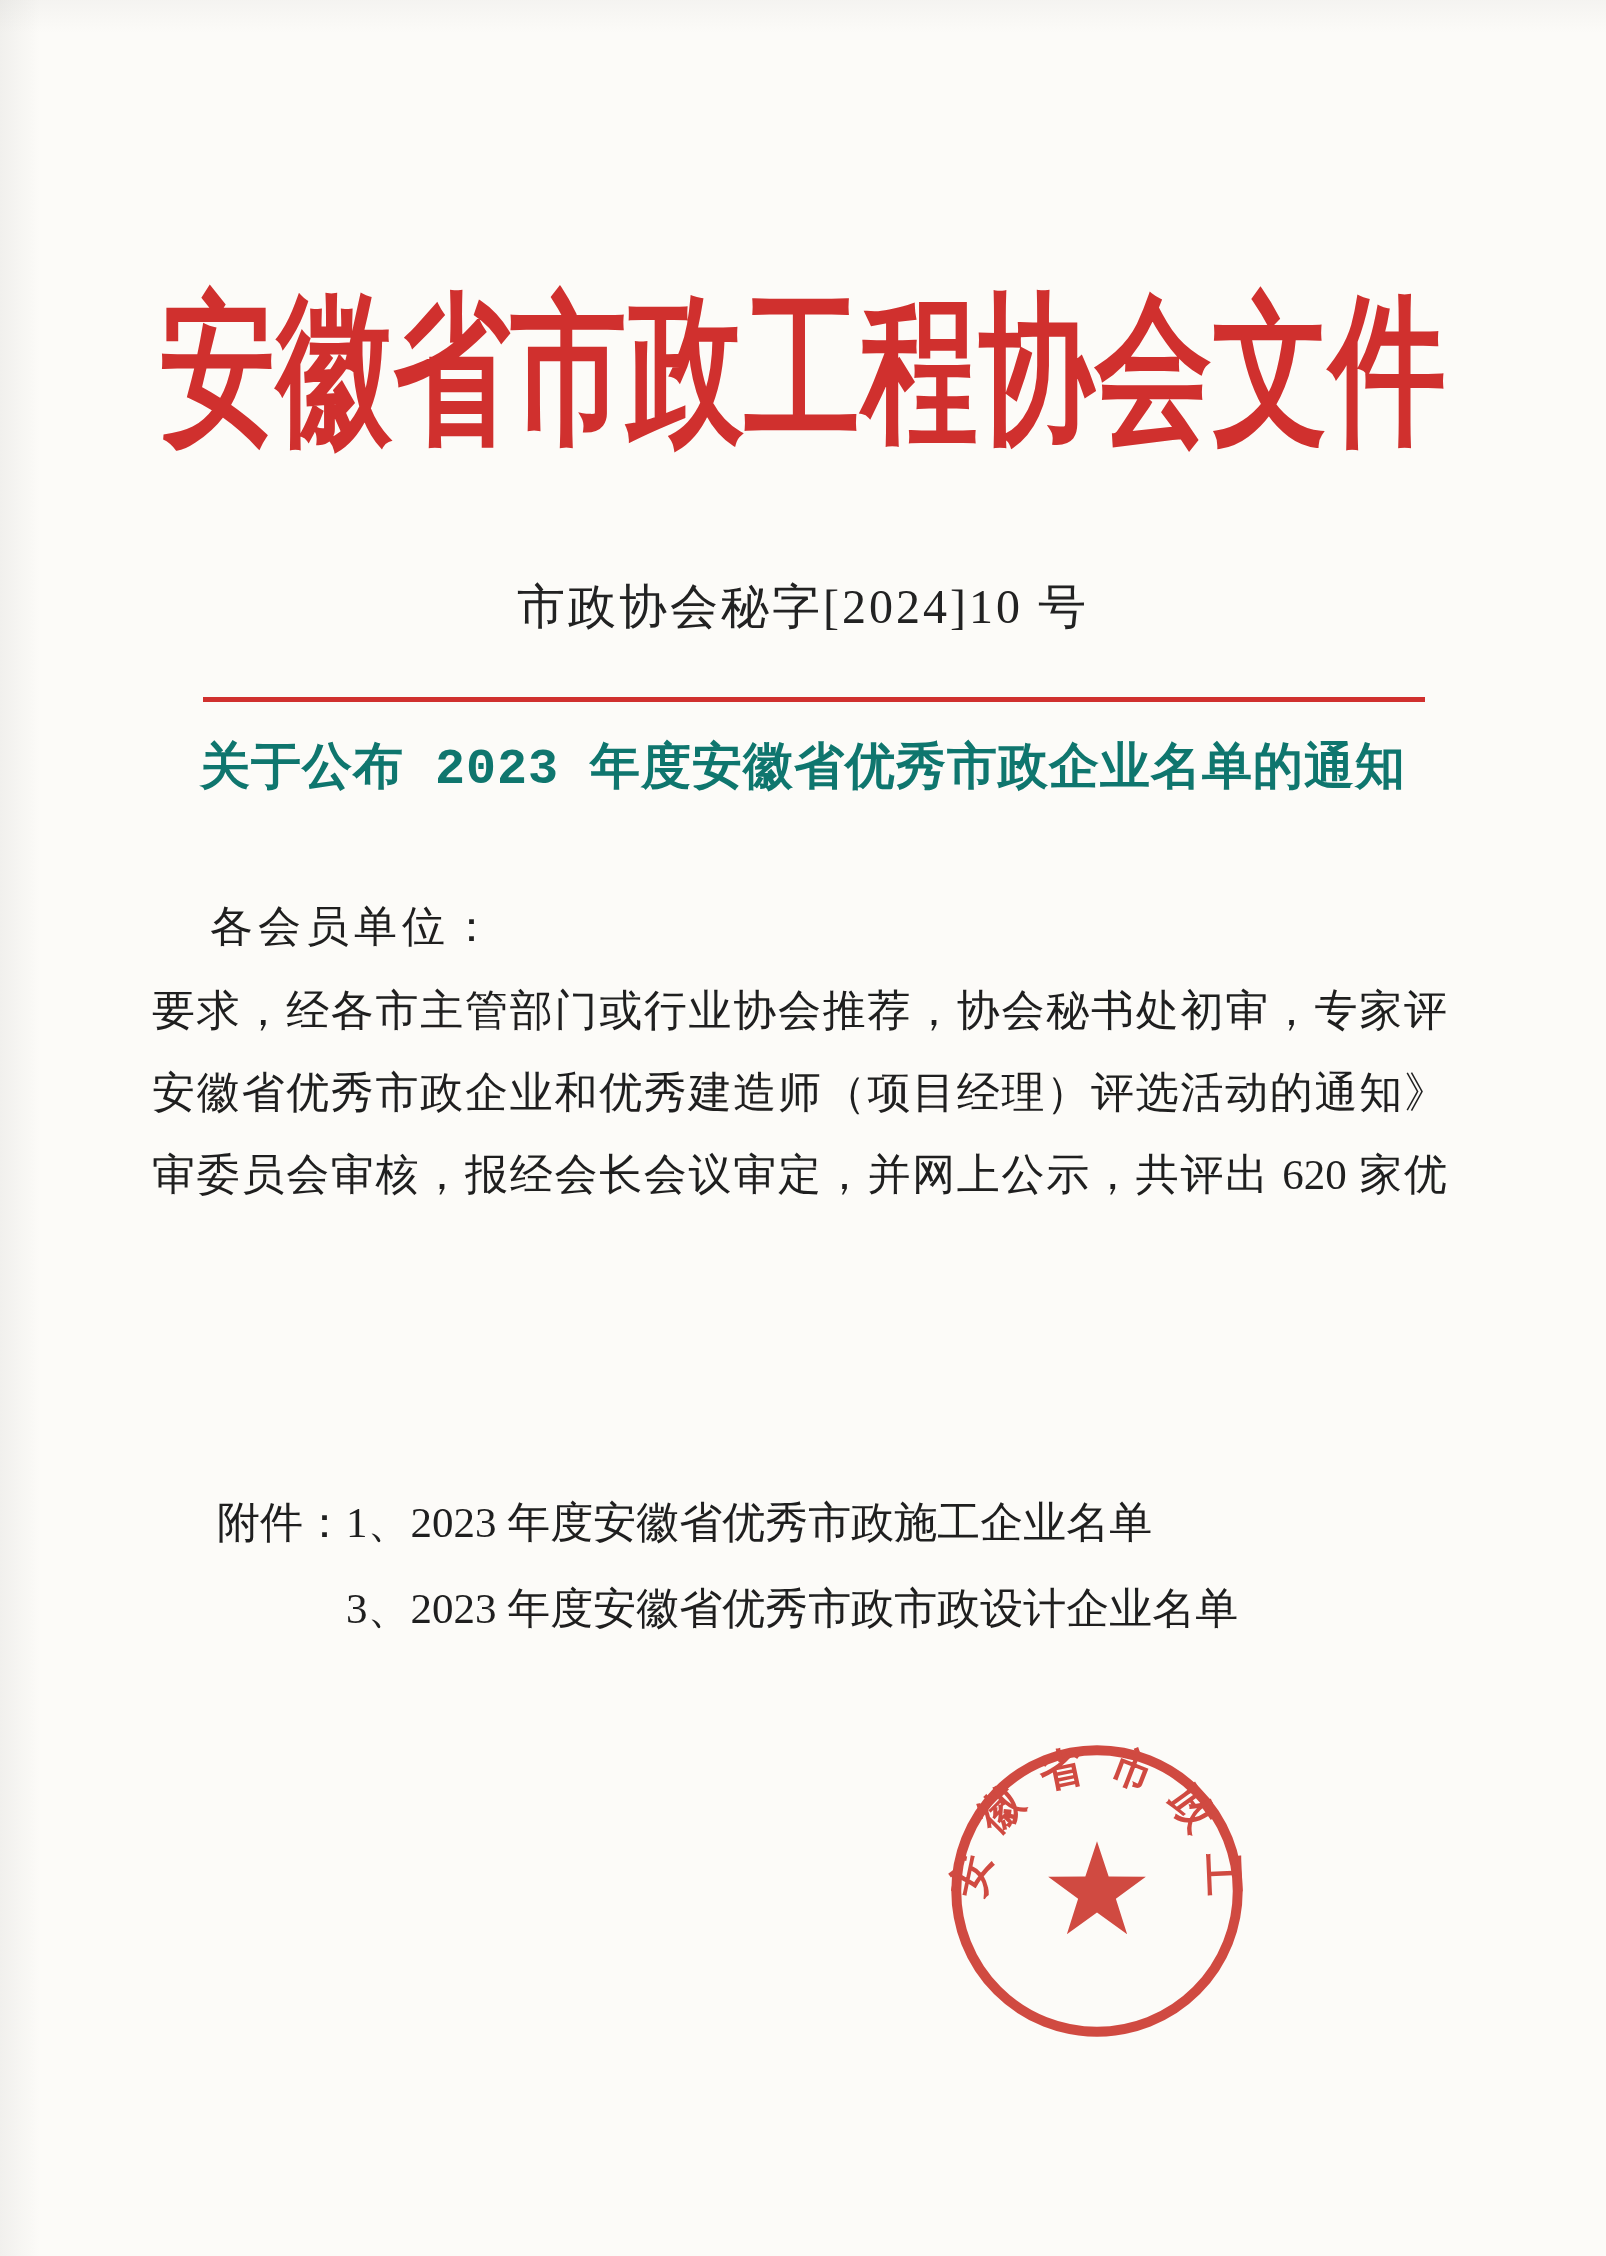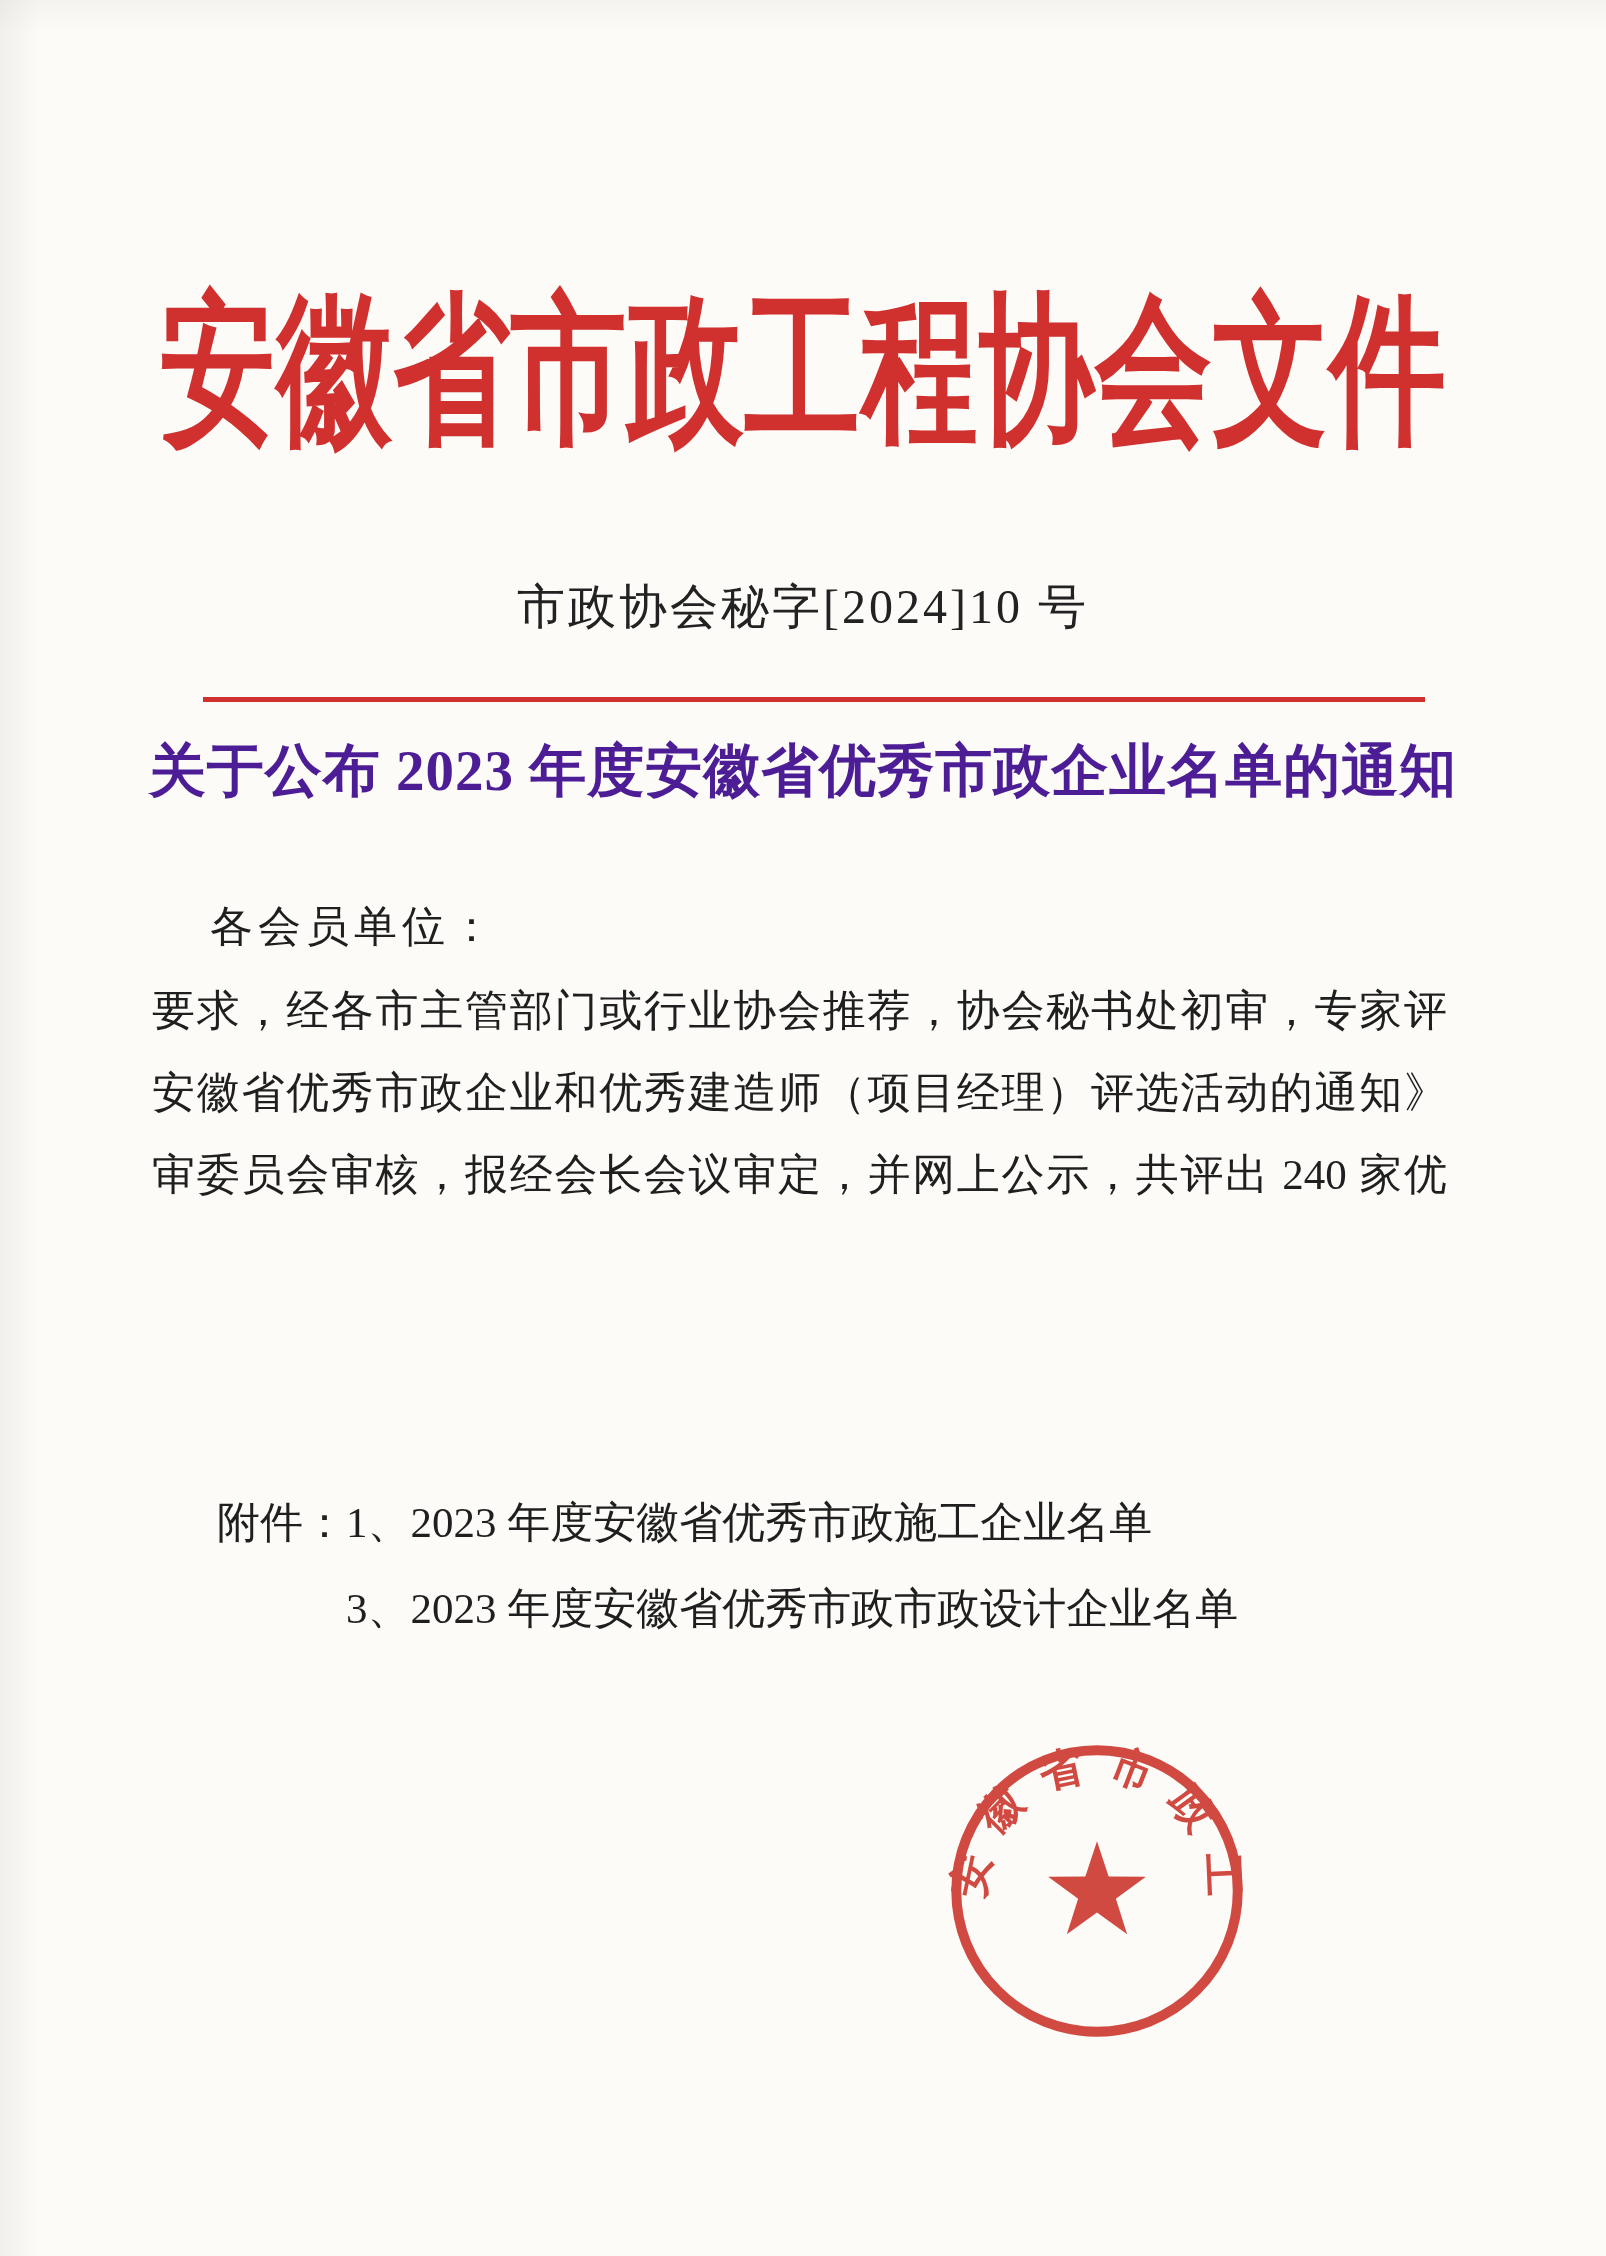--- a/index.html
+++ b/index.html
@@ -44,25 +44,26 @@
   .red-divider {
     position: absolute;
     top: 697px; left: 203px;
     width: 1222px; height: 5px;
     background: var(--accent, #c62528);
   }
   .notice-title {
     position: absolute;
     top: 733px; left: 0; width: 100%;
     text-align: center;
-    font-size: 57px;
+    font-size: 50px;
     font-weight: bold;
     letter-spacing: 1px;
-    color: #4c1d95;
+    color: #0f766e;
     white-space: nowrap;
+    font-family: Liberation Mono, monospace;
   }
   .salutation {
     position: absolute;
     top: 898px; left: 178px;
     font-size: 43px;
     letter-spacing: 5px;
     margin-left: 32px;
   }
   .body-paragraph {
     position: absolute;
@@ -121,21 +122,21 @@
 
   <div class="red-divider"></div>
 
   <div class="notice-title">关于公布 2023 年度安徽省优秀市政企业名单的通知</div>
 
   <div class="salutation">各会员单位：</div>
 
   <div class="body-paragraph">
     <div class="para-line">要求，经各市主管部门或行业协会推荐，协会秘书处初审，专家评</div>
     <div class="para-line">安徽省优秀市政企业和优秀建造师（项目经理）评选活动的通知》</div>
-    <div class="para-line">审委员会审核，报经会长会议审定，并网上公示，共评出 240 家优</div>
+    <div class="para-line">审委员会审核，报经会长会议审定，并网上公示，共评出 620 家优</div>
   </div>
 
   <div class="attachments">
     <div class="att-row">
       <span>附件：</span><span>1、2023 年度安徽省优秀市政施工企业名单</span>
     </div>
     <div class="att-row cont">3、2023 年度安徽省优秀市政市政设计企业名单</div>
   </div>
 
 

